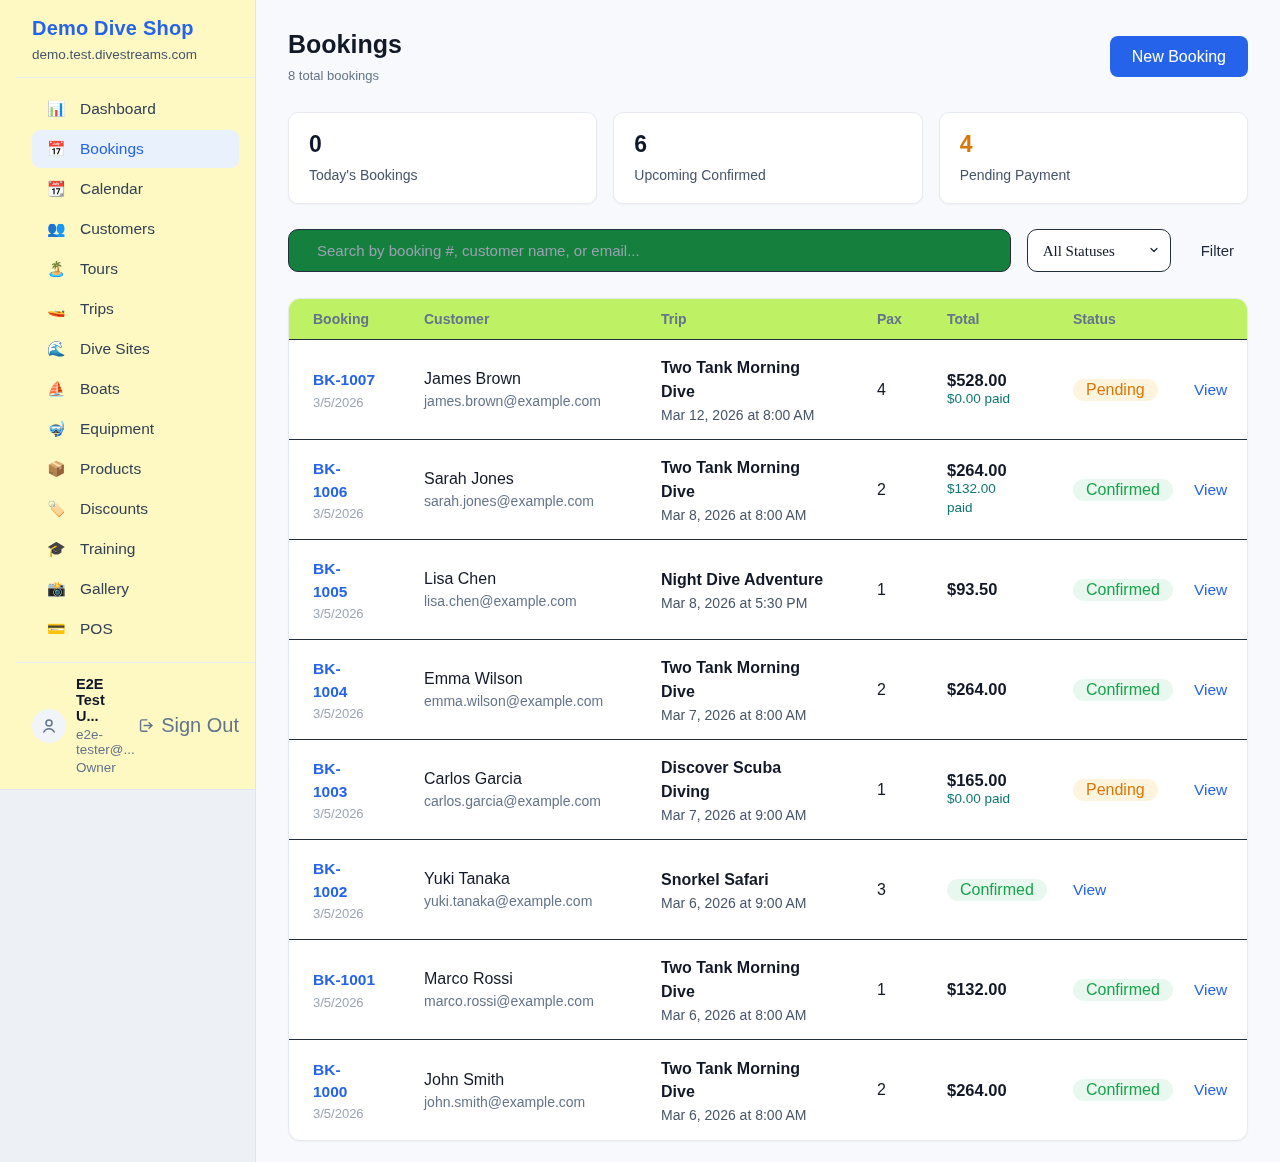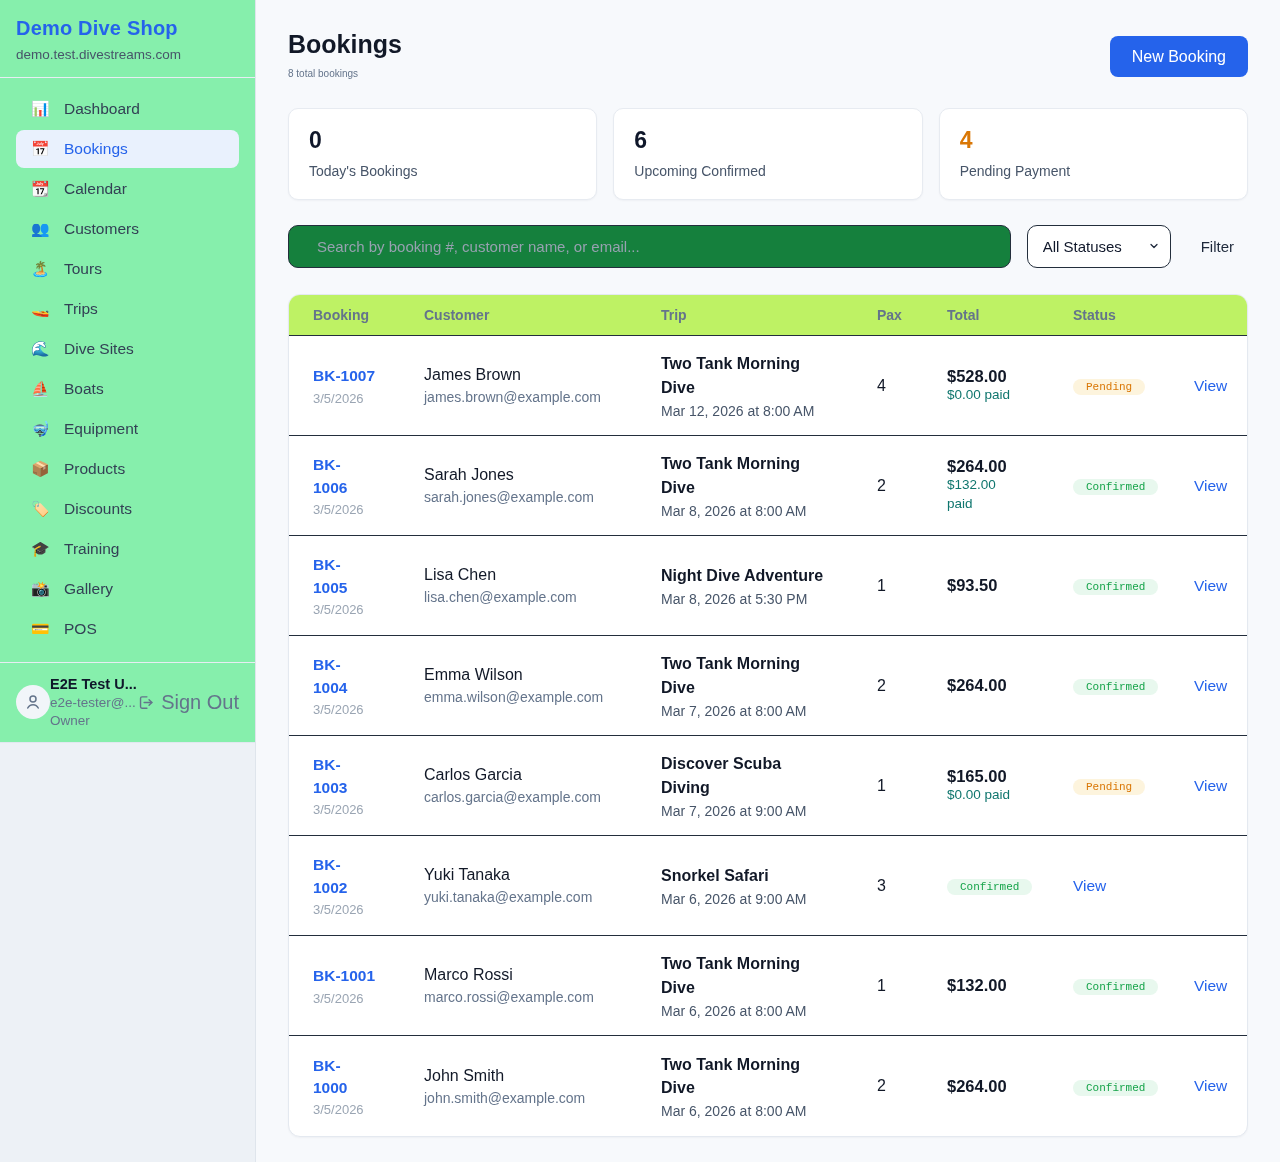--- a/index.html
+++ b/index.html
@@ -7,72 +7,72 @@
   body {
     width:1280px; height:1162px;
     background:#edf1f6;
     font-family:"Liberation Sans", sans-serif;
     color:#0f172a;
     position:relative;
   }
 
   
   .sidebar-col { position:absolute; left:0; top:0; bottom:0; width:256px; border-right:1px solid #dfe5ec; }
-  .sidebar-panel { background:#86efac; border-bottom:1px solid #e2e8f0; }
+  .sidebar-panel { background:#fef9c3; border-bottom:1px solid #e2e8f0;padding-left:16px; }
   .brand { padding:17px 16px 15px; border-bottom:1px solid #e8edf3; }
   .brand-name { color:#2563eb; font-size:20px; font-weight:bold; letter-spacing:.2px; }
   .brand-domain { margin-top:7px; font-size:13.5px; color:#475569; }
   .nav { padding:10px 8px 12px; }
   .nav-item { display:flex; align-items:center; gap:13px; margin:2px 8px; padding:10px 15px; border-radius:8px; font-size:15.5px; color:#334155; cursor:pointer; }
   .nav-item .icon { width:20px; font-size:15px; text-align:center; }
   .nav-item.active { background:#e9f1fd; color:#2563eb; font-weight:500; }
-  .user-box { border-top:1px solid #e8edf3; padding:13px 16px 14px; display:flex; align-items:center; }
+  .user-box { border-top:1px solid #e8edf3; padding:13px 16px 14px; display:flex; align-items:center; gap:10px; }
   .avatar { width:34px; height:34px; border-radius:50%; background:#f1f5f9; display:flex; align-items:center; justify-content:center; flex:none; }
   .user-info { flex:1; min-width:0; }
   .user-name { font-size:14.5px; font-weight:bold; color:#0f172a; }
   .user-email { font-size:13.5px; color:#64748b; margin-top:3px; }
   .user-role { font-size:13.5px; color:#64748b; margin-top:3px; }
   .signout { display:flex; align-items:center; gap:7px; color:#64748b; font-size:20px; cursor:pointer; white-space:nowrap;justify-content:space-between; }
 
   
   .main { position:absolute; left:256px; top:0; right:0; bottom:0; background:#f7f9fc; padding:30px 32px; }
   .page-head { display:flex; justify-content:space-between; align-items:flex-start; }
   .page-title { font-size:25px; font-weight:bold; color:#111827; }
-  .page-sub { margin-top:9px; font-size:10px; color:#64748b; }
+  .page-sub { margin-top:9px; font-size:13px; color:#64748b; }
   .btn-primary { background:#2563eb; color:#fff; border:none; border-radius:8px; height:41px; padding:0 22px; font-size:16px; font-weight:500; font-family:inherit; cursor:pointer; margin-top:6px; }
 
   .stats { display:flex; gap:16px; margin-top:29px; }
   .stat-card { flex:1; background:#fff; border:1px solid #e7ebf1; border-radius:10px; padding:18px 20px 20px; box-shadow:0 1px 2px rgba(15,23,42,.04); }
   .stat-value { font-size:23px; font-weight:bold; }
   .stat-label { margin-top:9px; font-size:14px; color:#475569; }
 
   .controls { display:flex; align-items:center; gap:16px; margin-top:25px; }
   .search-input { flex:1; height:43px; border:1px solid #232e3c; border-radius:10px; background:#15803d; padding:0 28px; font-size:15px; font-family:inherit; color:#0f172a; }
   .search-input::placeholder { color:#97a1b0; }
   .select-wrap { position:relative; width:144px; flex:none; }
-  .status-select { width:100%; height:43px; border:1px solid #232e3c; border-radius:10px; background:#fff; padding:0 30px 0 15px; font-size:15px; font-family:Liberation Sans, sans-serif; color:#0f172a; appearance:none; -webkit-appearance:none; cursor:pointer; }
+  .status-select { width:100%; height:43px; border:1px solid #232e3c; border-radius:10px; background:#fff; padding:0 30px 0 15px; font-size:15px; font-family:Liberation Serif, serif; color:#0f172a; appearance:none; -webkit-appearance:none; cursor:pointer; }
   .select-chevron { position:absolute; right:11px; top:15px; pointer-events:none; }
   .filter-btn { background:none; border:none; font-family:inherit; font-size:15px; color:#1e293b; padding:0 14px; cursor:pointer; }
 
   
   .table-card { margin-top:26px; background:#fff; border:1px solid #e4e9f0; border-radius:12px; overflow:hidden; box-shadow:0 1px 2px rgba(15,23,42,.04); }
   .tgrid { display:grid; grid-template-columns:111px 237px 216px 70px 126px 121px 1fr; padding:0 24px; align-items:center; }
   .thead { height:41px; background:#bef264; border-bottom:1px solid #232e3c; color:#64748b; font-size:14px; font-weight:600; }
   .trow { height:100px; border-bottom:1px solid #232e3c; }
   .trow:last-child { border-bottom:none; }
   .bk-link { color:#2563eb; font-size:15.5px; font-weight:600; text-decoration:none; line-height:1.45; display:inline-block; cursor:pointer; }
   .bk-date { font-size:13px; color:#9aa5b3; margin-top:3px; }
   .cust-name { font-size:16px; color:#111827; }
   .cust-email { font-size:14px; color:#64748b; margin-top:5px; }
   .trip-name { font-size:16px; font-weight:600; color:#111827; line-height:1.45; max-width:168px; }
   .trip-time { font-size:14px; color:#475569; margin-top:4px; }
   .pax { font-size:16px; color:#111827; }
   .total-amt { font-size:16.5px; font-weight:bold; color:#111827; }
   .total-paid { font-size:13.5px; color:#0f766e; margin-top:0; line-height:1.4; max-width:76px; }
-  .badge { display:inline-block; padding:2px 13px; border-radius:999px; font-size:11px; justify-self:start;font-family:Liberation Mono, monospace; }
+  .badge { display:inline-block; padding:2px 13px; border-radius:999px; font-size:16px; justify-self:start; }
   .badge.pending { background:#fdf4dd; color:#d97706; }
   .badge.confirmed { background:#e8f8ee; color:#16a34a; }
   .view-link { color:#2563eb; font-size:15.5px; font-weight:500; text-decoration:none; cursor:pointer; }
 </style>
 </head>
 <body>
 
 <div class="sidebar-col">
   <div class="sidebar-panel">
     <div class="brand">

